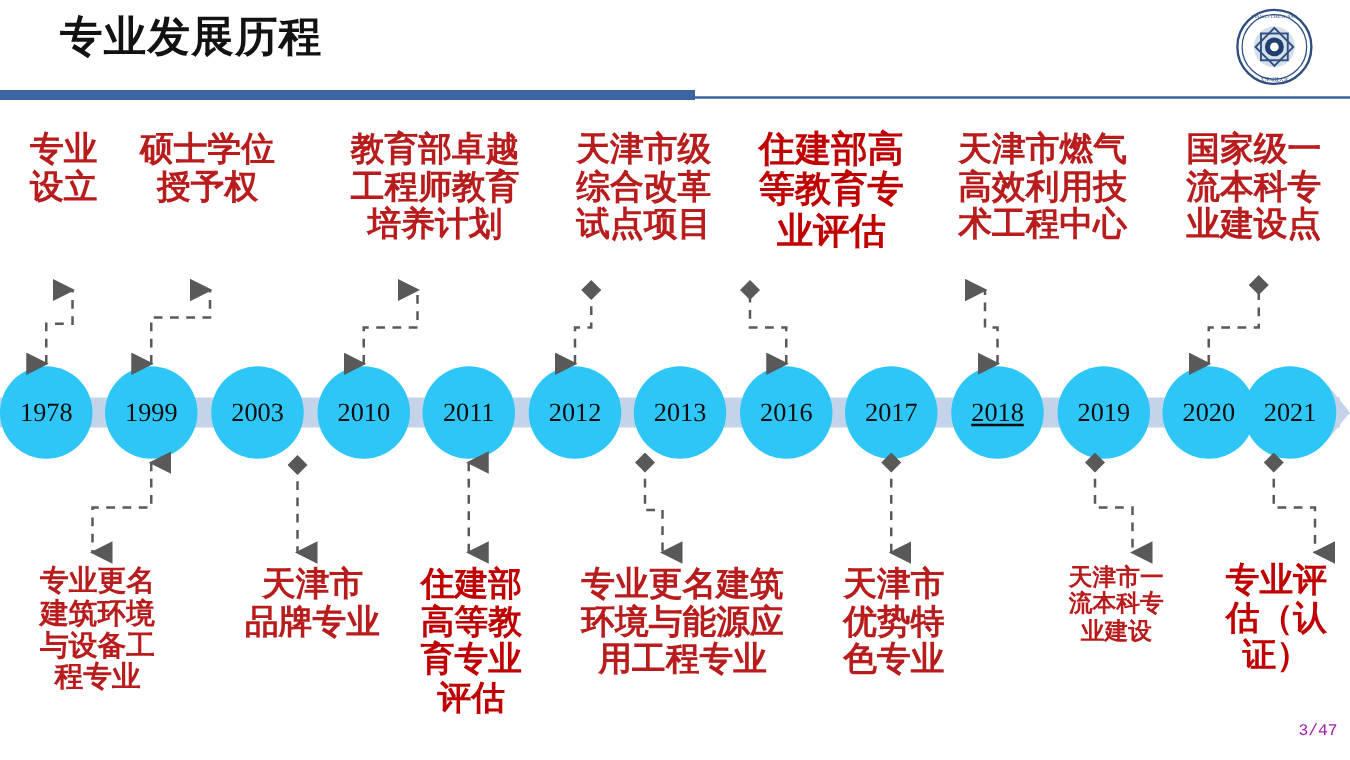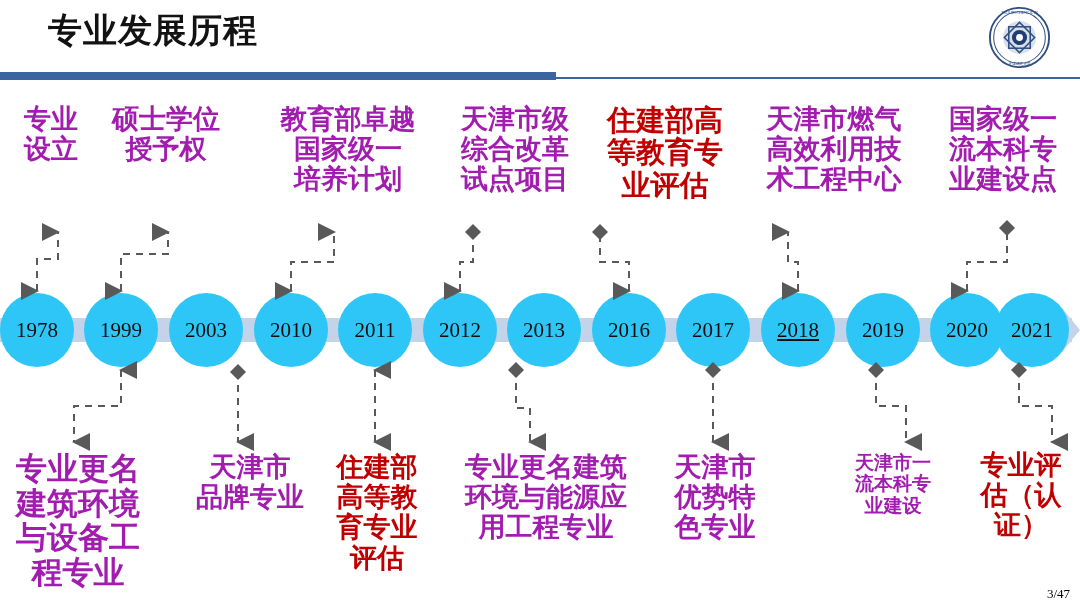--- a/index.html
+++ b/index.html
@@ -53,43 +53,43 @@
     left: 988px;
     top: 6px;
     width: 63px;
     height: 63px;
   }
 
   
   #page-number {
     position: absolute;
     right: 10px;
-    bottom: 6px;
+    bottom: 16px;
     font-size: 13px;
-    color: #000000;
-    font-family: Liberation Serif, serif;
+    color: #a21caf;
+    font-family: Liberation Mono, monospace;
   }
 
   
   #timeline-svg {
     position: absolute;
     left: 0;
     top: 0;
     width: 1080px;
     height: 608px;
     pointer-events: none;
   }
 
   
   .tl-label {
     position: absolute;
     text-align: center;
     line-height: 1.12;
     font-weight: bold;
-    color: #a21caf;
+    color: #b91c1c;
     font-family: "Liberation Sans", "DejaVu Sans", sans-serif;
     white-space: pre-line;
     letter-spacing: 0px;
   }
   .tl-label.red { color: #C00000; }
 
   .tl-year {
     position: absolute;
     text-align: center;
     font-family: "Liberation Serif", "DejaVu Serif", serif;
@@ -197,37 +197,37 @@
       <div class="tl-year" style="left: 927px; top: 320px; width: 80px;">2020</div>
       <div class="tl-year" style="left: 992px; top: 320px; width: 80px;">2021</div>
     </div>
 
   <div id="top-labels-layer">
       <div class="tl-label" style="left: 6px; top: 104px; width: 90px; font-size: 27px;">专业
 设立</div>
       <div class="tl-label" style="left: 96px; top: 104px; width: 140px; font-size: 27px;">硕士学位
 授予权</div>
       <div class="tl-label" style="left: 262px; top: 104px; width: 172px; font-size: 27px;">教育部卓越
-国家级一
+工程师教育
 培养计划</div>
       <div class="tl-label" style="left: 444px; top: 104px; width: 142px; font-size: 27px;">天津市级
 综合改革
 试点项目</div>
       <div class="tl-label red" style="left: 592px; top: 104px; width: 146px; font-size: 29px;">住建部高
 等教育专
 业评估</div>
       <div class="tl-label" style="left: 748px; top: 104px; width: 172px; font-size: 27px;">天津市燃气
 高效利用技
 术工程中心</div>
       <div class="tl-label" style="left: 930px; top: 104px; width: 146px; font-size: 27px;">国家级一
 流本科专
 业建设点</div>
     </div>
   <div id="bottom-labels-layer">
-      <div class="tl-label" style="left: 4px; top: 452px; width: 148px; font-size: 31px;">专业更名
+      <div class="tl-label" style="left: 4px; top: 452px; width: 148px; font-size: 23px;">专业更名
 建筑环境
 与设备工
 程专业</div>
       <div class="tl-label" style="left: 186px; top: 452px; width: 128px; font-size: 27px;">天津市
 品牌专业</div>
       <div class="tl-label red" style="left: 326px; top: 452px; width: 102px; font-size: 27px;">住建部
 高等教
 育专业
 评估</div>
       <div class="tl-label" style="left: 444px; top: 452px; width: 204px; font-size: 27px;">专业更名建筑

